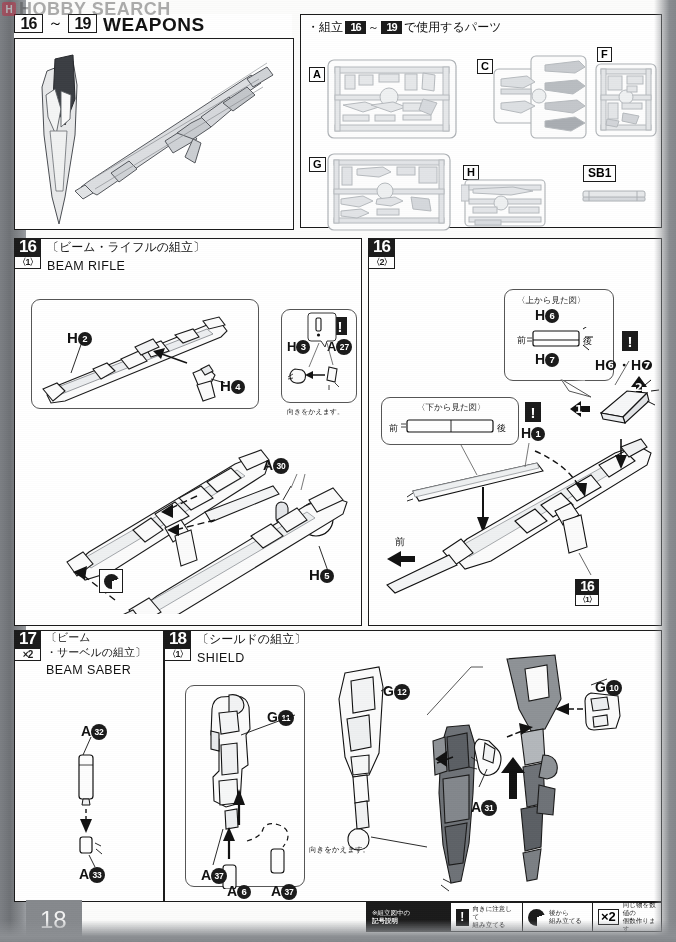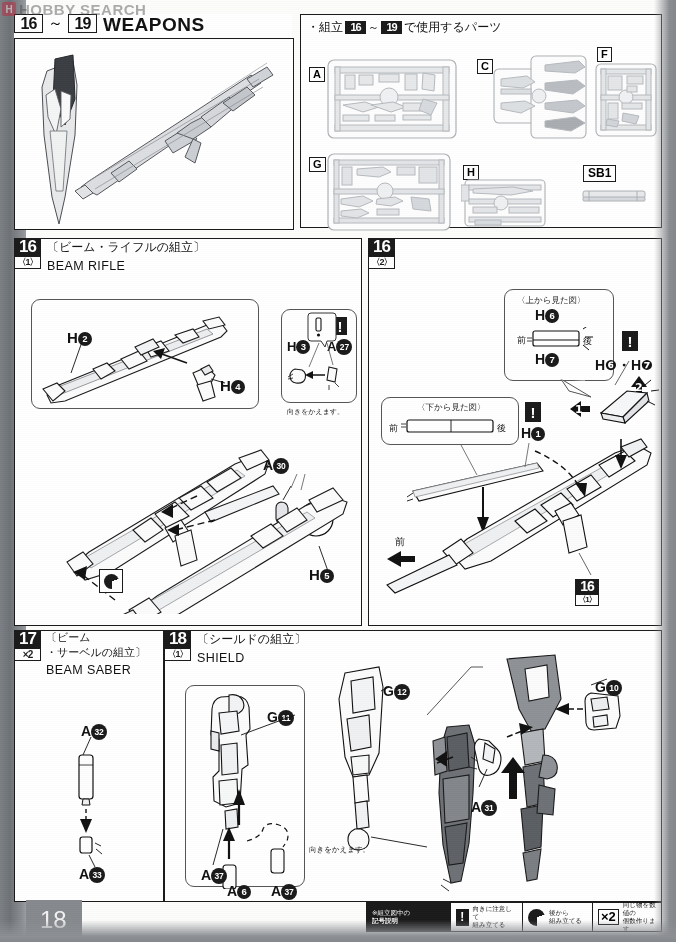--- a/index.html
+++ b/index.html
@@ -17,21 +17,21 @@
   .edge-r{position:absolute;top:0;right:0;width:22px;height:100%;
      background:linear-gradient(90deg,rgba(120,124,128,0) 0%,#8a8d91 70%,#83868a 100%);}
   .edge-b{position:absolute;left:0;bottom:0;width:100%;height:22px;
      background:linear-gradient(180deg,rgba(120,124,128,0) 0%,#8c8f93 75%,#85888c 100%);}
 
   
   #wm{position:absolute;left:2px;top:-2px;width:230px;height:22px;opacity:.45;
       display:flex;align-items:center;gap:3px;z-index:40;pointer-events:none;}
   #wm .wmlogo{width:14px;height:14px;background:#c9203a;color:#fff;font-size:10px;font-weight:bold;
       display:flex;align-items:center;justify-content:center;border-radius:2px;}
-  #wm .wmtxt{font-size:15px;font-weight:bold;color:#4a4a4a;letter-spacing:.5px;
+  #wm .wmtxt{font-size:18px;font-weight:bold;color:#4a4a4a;letter-spacing:.5px;
       font-family:"Liberation Sans",sans-serif;text-align:right;}
 
   
   .panel{position:absolute;border:1.5px solid #1a1a1a;background:#fff;box-sizing:border-box;}
   .hdrnum{display:inline-flex;flex-direction:column;align-items:stretch;vertical-align:top;}
   .numbox{background:#1a1a1a;color:#fff;font-weight:bold;font-size:17px;line-height:18px;
      padding:0 3px;text-align:center;letter-spacing:-1px;min-width:21px;}
   .subbox{border:1.4px solid #1a1a1a;background:#fff;color:#1a1a1a;font-size:9px;line-height:11px;
      font-weight:bold;text-align:center;min-width:21px;box-sizing:border-box;letter-spacing:-1px;}
   .tilde{font-size:15px;padding:0 3px;}

